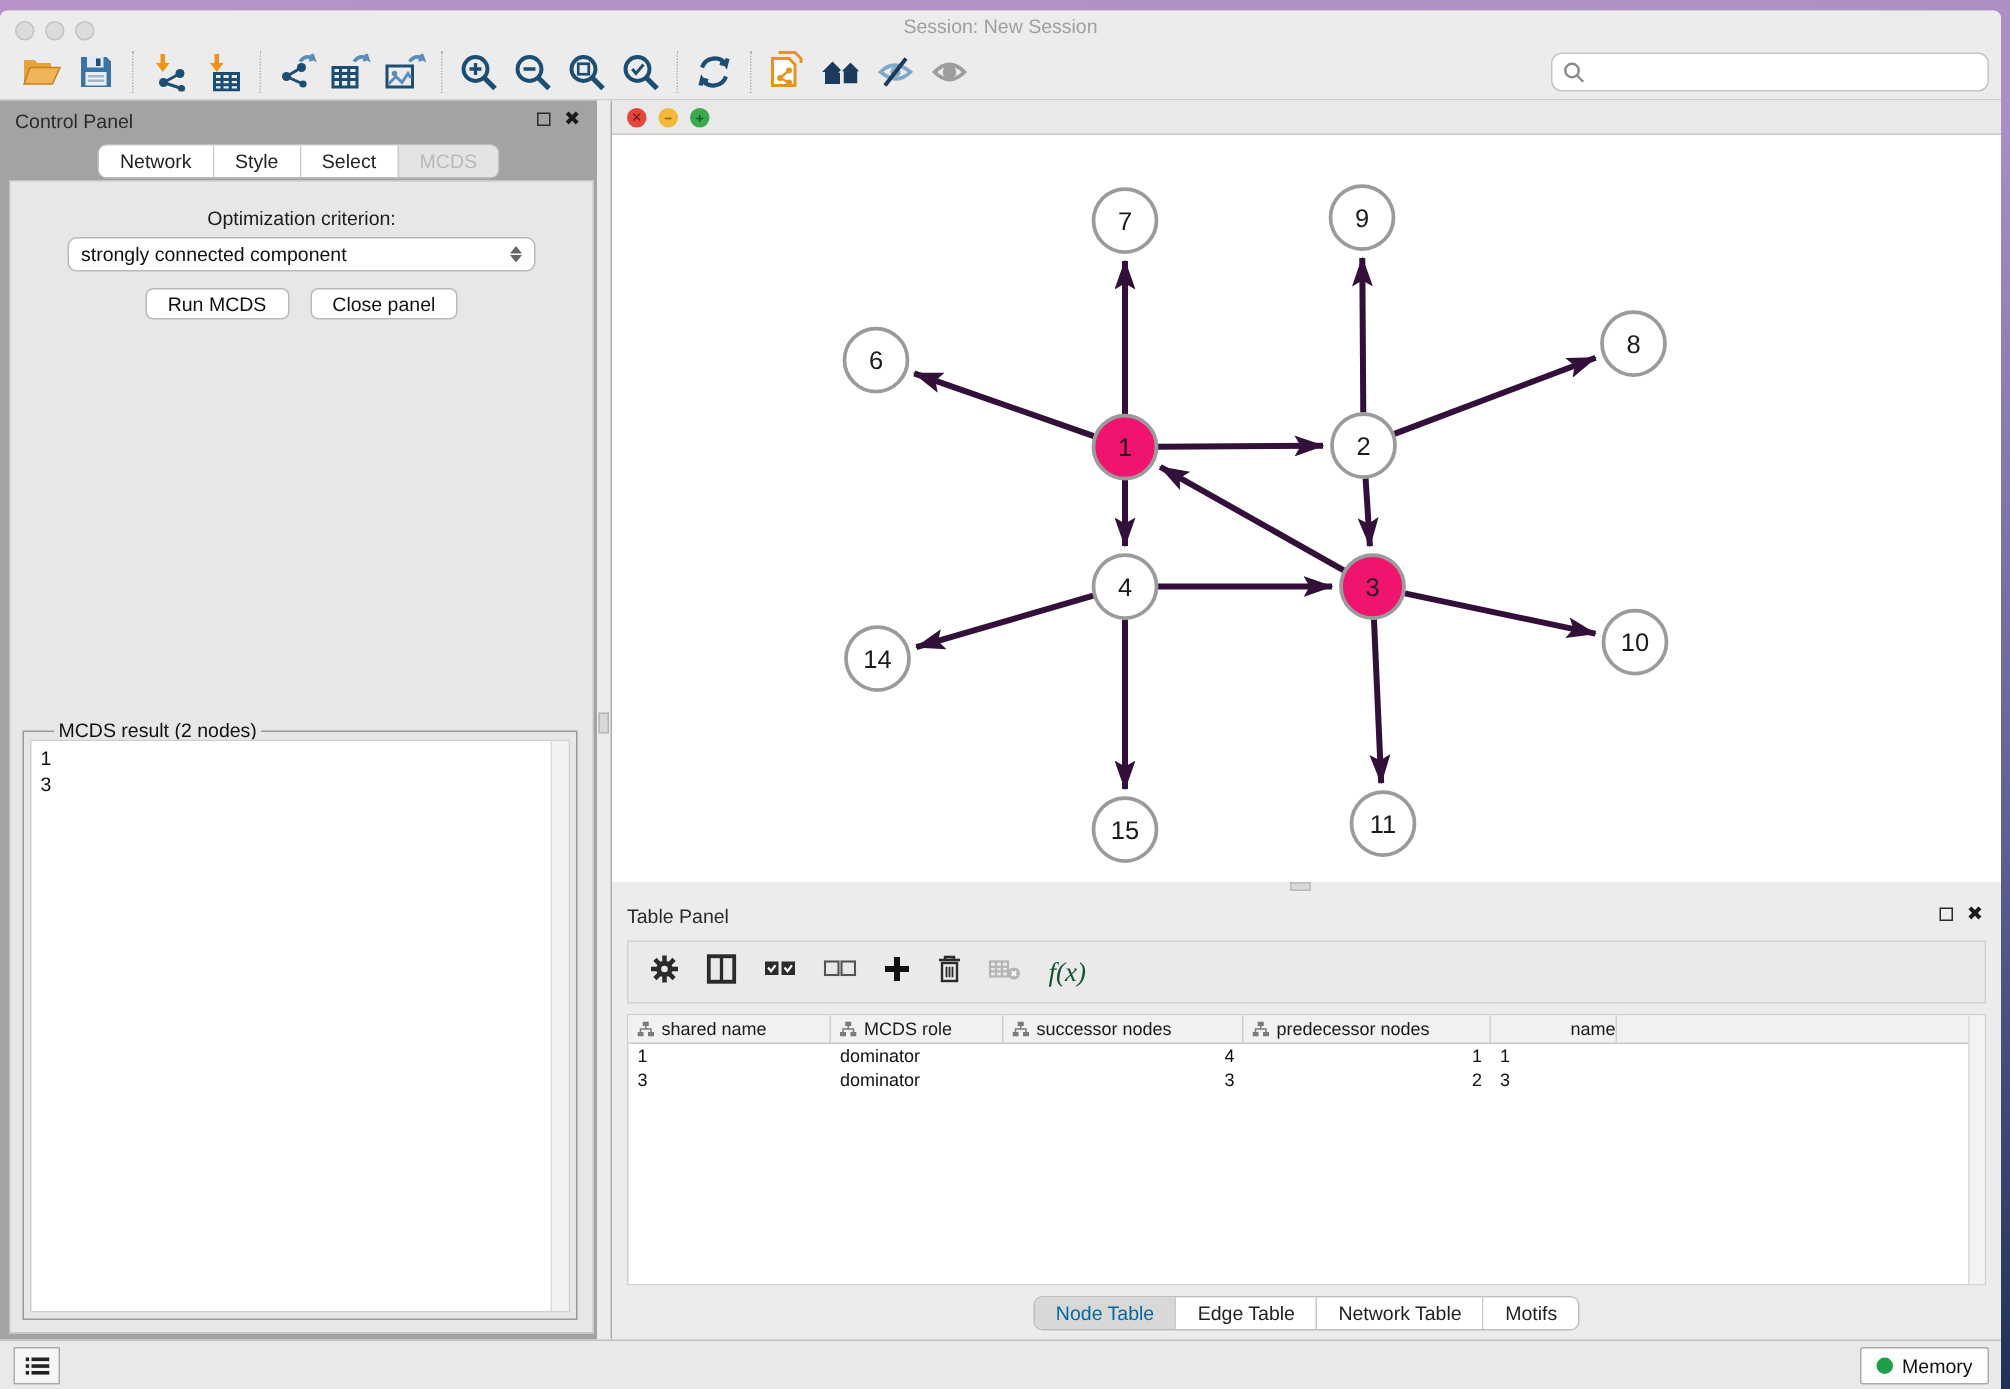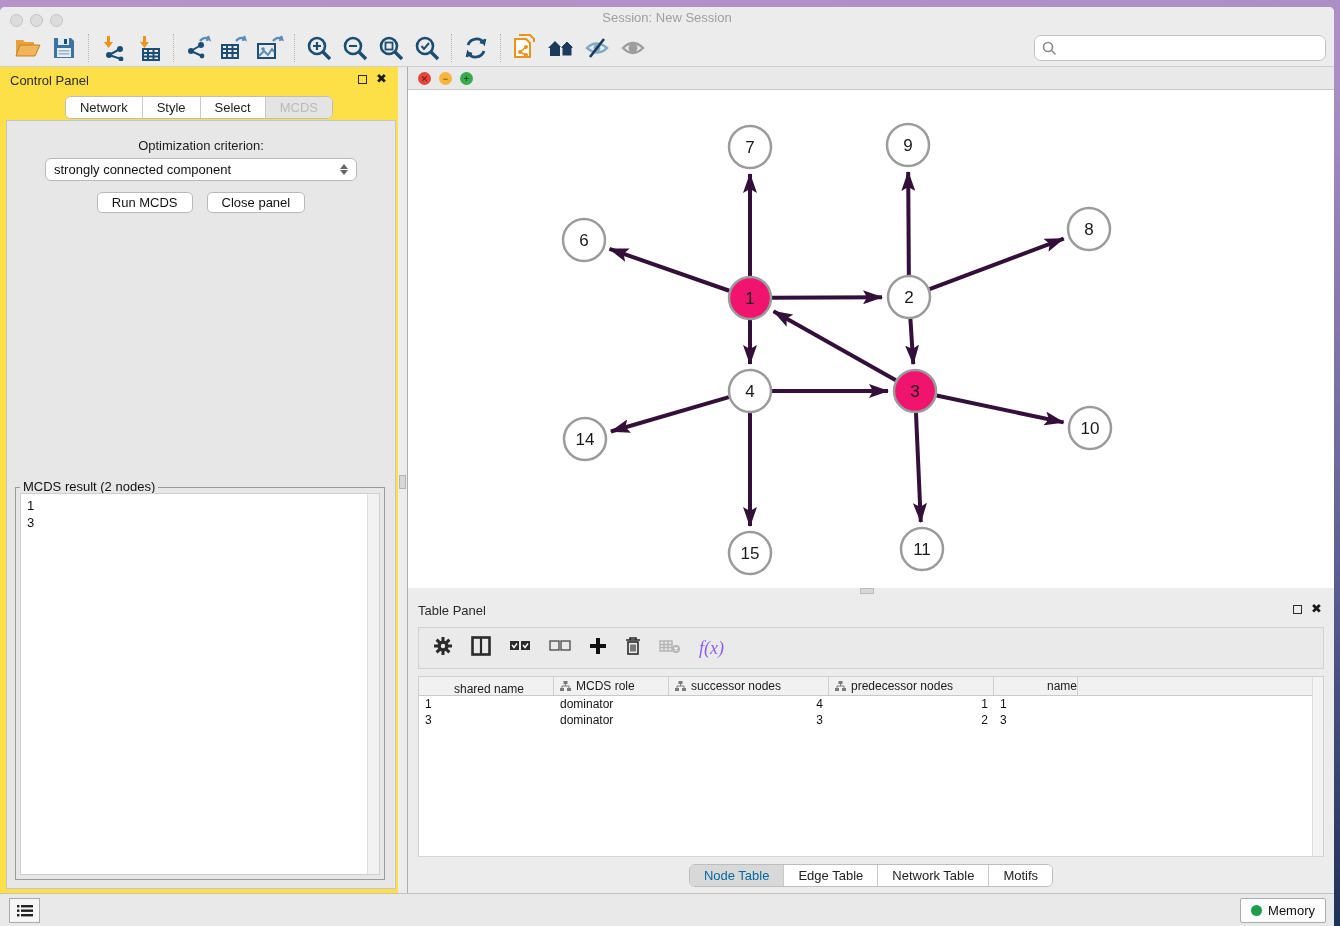--- a/index.html
+++ b/index.html
@@ -19,21 +19,21 @@
 
   
   .toolbar { position:absolute; top:23px; left:0; right:0; height:37px; background:#ececec;
     border-bottom:1px solid #cfcfcf; display:flex; align-items:center; padding-left:10px; }
   .tb-icon { width:36px; height:30px; display:flex; align-items:center; justify-content:center; }
   .tb-sep { width:1px; height:28px; margin:0 6px; border-left:1px dotted #b5b5b5; }
   .searchbox { position:absolute; right:8px; top:5px; width:292px; height:26px; background:#fff;
     border:1px solid #c3c3c3; border-radius:7px; display:flex; align-items:center; padding-left:7px; }
 
   
-  .controlpanel { position:absolute; top:60px; left:0; width:398px; bottom:33px; background:#fde047; }
+  .controlpanel { position:absolute; top:60px; left:0; width:398px; bottom:33px; background:#a3a3a3; }
   .vdivider { position:absolute; top:60px; left:398px; width:10px; bottom:33px; background:#ececec;
     border-right:1px solid #adadad; }
   .vgrip { position:absolute; top:408px; left:1px; width:7px; height:14px; background:#d8d8d8;
     border:1px solid #b5b5b5; }
   .rightcol { position:absolute; top:60px; left:408px; width:926px; bottom:33px; background:#ececec; }
 
   .panel-header { position:relative; height:26px; }
   .panel-header .ph-title { position:absolute; left:10px; top:6px; font-size:13px; color:#2a2a2a; }
   .ph-float { position:absolute; top:8px; width:9px; height:9px; border:1.5px solid #2a2a2a; background:transparent; }
   .ph-close { position:absolute; top:4px; font-size:13px; font-weight:bold; color:#1a1a1a; }
@@ -53,21 +53,21 @@
     display:flex; align-items:center; padding:0 8px; }
   .opt-select .stepper { margin-left:auto; display:flex; flex-direction:column; gap:1px; }
   .tri-up { width:0; height:0; border-left:4px solid transparent; border-right:4px solid transparent; border-bottom:5px solid #666; }
   .tri-dn { width:0; height:0; border-left:4px solid transparent; border-right:4px solid transparent; border-top:5px solid #666; }
   .cp-btnrow { position:absolute; top:71px; left:0; right:0; display:flex; justify-content:center; gap:14px; }
   .btn { background:#fff; border:1px solid #b9b9b9; border-radius:5px; font-size:13px; color:#111;
     padding:2px 14px; height:21px; }
 
   .result-box { position:absolute; left:8px; bottom:8px; width:370px; top:366px;
     border:1px solid #9a9a9a; }
-  .result-legend { position:absolute; top:-9px; left:4px; background:#e7e7e7; padding:0 3px;
+  .result-legend { position:absolute; top:-9px; left:20px; background:#e7e7e7; padding:0 3px;
     font-size:13px; color:#111;text-align:right; }
   .result-inner { position:absolute; inset:5px 4px 4px 4px; background:#fff; border:1px solid #cfcfcf; }
   .result-lines { padding:3px 6px; font-size:13px; color:#111; line-height:17px; }
   .result-scroll { position:absolute; top:0; bottom:0; right:0; width:12px; background:#f2f2f2; border-left:1px solid #ddd; }
 
   
   .netwin { position:absolute; top:0; left:0; width:100%; height:527px; }
   .net-titlebar { position:absolute; top:0; left:0; right:0; height:23px; background:#e9e9e9;
     border-bottom:1px solid #c9c9c9; }
   .net-title { position:absolute; left:0; right:0; top:4px; text-align:center; font-size:13px; color:#111; }
@@ -95,21 +95,21 @@
   .statusbar { position:absolute; bottom:0; left:0; right:0; height:33px; background:#e9e9e9;
     border-top:1px solid #c2c2c2; }
   .sb-left-btn { position:absolute; left:9px; top:4px; width:31px; height:25px; background:#f6f6f6;
     border:1px solid #ababab; display:flex; align-items:center; justify-content:center; }
   .sb-mem-btn { position:absolute; right:8px; top:4px; height:25px; background:#fdfdfd;
     border:1px solid #ababab; border-radius:2px; display:flex; align-items:center; gap:6px;
     padding:0 10px; font-size:13px; color:#111; }
   .mem-dot { width:11px; height:11px; border-radius:50%; background:#1f9d49; }
 
   .fx-label { font-family:"Liberation Serif","DejaVu Serif",serif; font-style:italic;
-    font-size:18px; color:#8b5cf6; }
+    font-size:18px; color:#14532d; }
 </style>
 </head>
 <body>
 
 <div id="window">
 
   <div class="titlebar">
     <span class="tl-dot" style="left:10px"></span>
     <span class="tl-dot" style="left:30px"></span>
     <span class="tl-dot" style="left:50px"></span>
@@ -423,21 +423,21 @@
               </g>
               <circle cx="17" cy="11" r="4" fill="#b5b5b5"></circle>
               <path d="M15.5 9.5 l3 3 M18.5 9.5 l-3 3" stroke="#fff" stroke-width="1.2"></path>
             </svg>
         </span>
         <span class="fx-label">f(x)</span>
       </div>
 
       <div class="tp-table">
         <div class="thead" id="table-head">
-            <div class="th" style="width:135px;flex-direction:column;">
+            <div class="th" style="width:135px;">
               <svg width="11" height="10" viewBox="0 0 11 10">
     <g fill="#7a7a7a">
                   <rect x="3.5" y="0" width="4" height="3"></rect>
                   <rect x="0" y="7" width="4" height="3"></rect>
                   <rect x="7" y="7" width="4" height="3"></rect>
                 </g>
     <path d="M5.5 3 v2 M2 7 V5 h7 v2" stroke="#7a7a7a" fill="none"></path>
               </svg>
               <span>shared name</span>
             </div>

